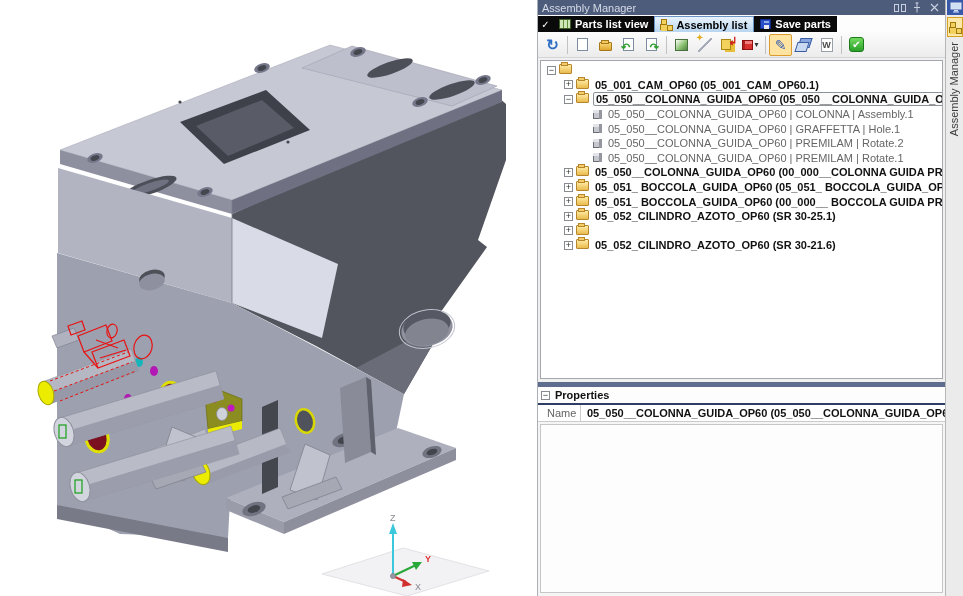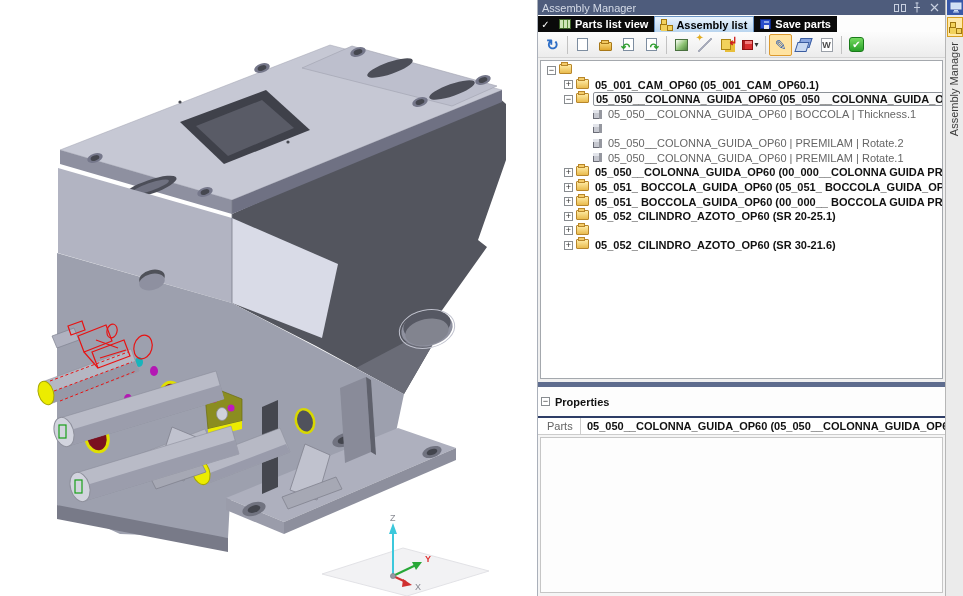--- a/index.html
+++ b/index.html
@@ -103,21 +103,21 @@
   .cube-icon { width:9px; height:9px; background:#c6c8d0; border:1px solid #6a6c76; }
   .cube-icon::before { content:""; position:absolute; left:-1px; top:-1px; width:9px; height:3px; background:#e2e4ea; }
   .cube-icon::after { content:""; position:absolute; right:-1px; top:-1px; width:3px; height:9px; background:#95979f; }
   .tlabel { color:#666; padding:0 2px; }
   .tlabel.bold { color:#111; font-weight:bold; }
   .tree-row.selected .tlabel { border:1px solid #8d9298; border-radius:2px; background:#fbfbfb; }
 
   .splitter { height:5px; background:#5e6c8e; margin-top:3px; flex:none; cursor:row-resize; }
 
   .props { flex:1; display:flex; flex-direction:column; background:#f5f5f5; }
-  .props-header { height:29px; display:flex; align-items:center; font-size:11px; font-weight:bold;
+  .props-header { height:16px; display:flex; align-items:center; font-size:11px; font-weight:bold;
                   color:#111; padding-left:3px; background:#fdfdfd; }
   .minus-box { width:9px; height:9px; border:1px solid #888c90; background:#fff; font-size:9px;
                line-height:7px; text-align:center; color:#333; margin-right:5px; font-weight:normal; }
   .minus-box::before { content:"−"; }
   .props-line { height:2px; background:#2e3d66; flex:none; }
   .name-row { height:17px; display:flex; align-items:center; background:#fff;
               border-bottom:1px solid #cccccc; font-size:11px; flex:none; }
   .name-label { width:42px; padding-left:9px; color:#646464; flex:none; }
   .name-vsep { width:1px; height:17px; background:#cccccc; margin-right:6px; flex:none; }
   .name-value { font-weight:bold; color:#111; white-space:nowrap; }
@@ -397,26 +397,27 @@
           <div class="tree-row selected">
             <span class="indent" style="width: 21px;"></span>
             <span class="expander">−</span>
             <span class="ticon folder-icon"></span>
             <span class="tlabel bold">05_050__COLONNA_GUIDA_OP60 (05_050__COLONNA_GUIDA_OP60.1)</span>
           </div>
           <div class="tree-row">
             <span class="indent" style="width: 38px;"></span>
             <span class="exp-spacer"></span>
             <span class="ticon cube-icon"></span>
-            <span class="tlabel">05_050__COLONNA_GUIDA_OP60 | BOCCOLA | Thickness.1</span>
+            <span class="tlabel">05_050__COLONNA_GUIDA_OP60 | COLONNA | Assembly.1</span>
           </div>
           <div class="tree-row">
             <span class="indent" style="width: 38px;"></span>
             <span class="exp-spacer"></span>
             <span class="ticon cube-icon"></span>
+            <span class="tlabel">05_050__COLONNA_GUIDA_OP60 | GRAFFETTA | Hole.1</span>
           </div>
           <div class="tree-row">
             <span class="indent" style="width: 38px;"></span>
             <span class="exp-spacer"></span>
             <span class="ticon cube-icon"></span>
             <span class="tlabel">05_050__COLONNA_GUIDA_OP60 | PREMILAM | Rotate.2</span>
           </div>
           <div class="tree-row">
             <span class="indent" style="width: 38px;"></span>
             <span class="exp-spacer"></span>
@@ -438,21 +439,21 @@
           <div class="tree-row">
             <span class="indent" style="width: 21px;"></span>
             <span class="expander">+</span>
             <span class="ticon folder-icon"></span>
             <span class="tlabel bold">05_051_ BOCCOLA_GUIDA_OP60 (00_000__ BOCCOLA GUIDA PREMILAM.__00000000.2)</span>
           </div>
           <div class="tree-row">
             <span class="indent" style="width: 21px;"></span>
             <span class="expander">+</span>
             <span class="ticon folder-icon"></span>
-            <span class="tlabel bold">05_052_CILINDRO_AZOTO_OP60 (SR 20-25.1)</span>
+            <span class="tlabel bold">05_052_CILINDRO_AZOTO_OP60 (SR 30-25.1)</span>
           </div>
           <div class="tree-row">
             <span class="indent" style="width: 21px;"></span>
             <span class="expander">+</span>
             <span class="ticon folder-icon"></span>
           </div>
           <div class="tree-row">
             <span class="indent" style="width: 21px;"></span>
             <span class="expander">+</span>
             <span class="ticon folder-icon"></span>
@@ -463,21 +464,21 @@
 
     <div class="splitter"></div>
 
     <div class="props">
       <div class="props-header">
         <span class="minus-box"></span>
         <span>Properties</span>
       </div>
       <div class="props-line"></div>
       <div class="name-row">
-        <span class="name-label">Parts</span>
+        <span class="name-label">Name</span>
         <span class="name-vsep"></span>
         <span class="name-value">05_050__COLONNA_GUIDA_OP60 (05_050__COLONNA_GUIDA_OP60.1)</span>
       </div>
       <div class="props-empty"></div>
     </div>
   </div>
 
   <div class="sidestrip">
     <span class="app-icon">
       <svg width="12" height="11" viewBox="0 0 12 11">

